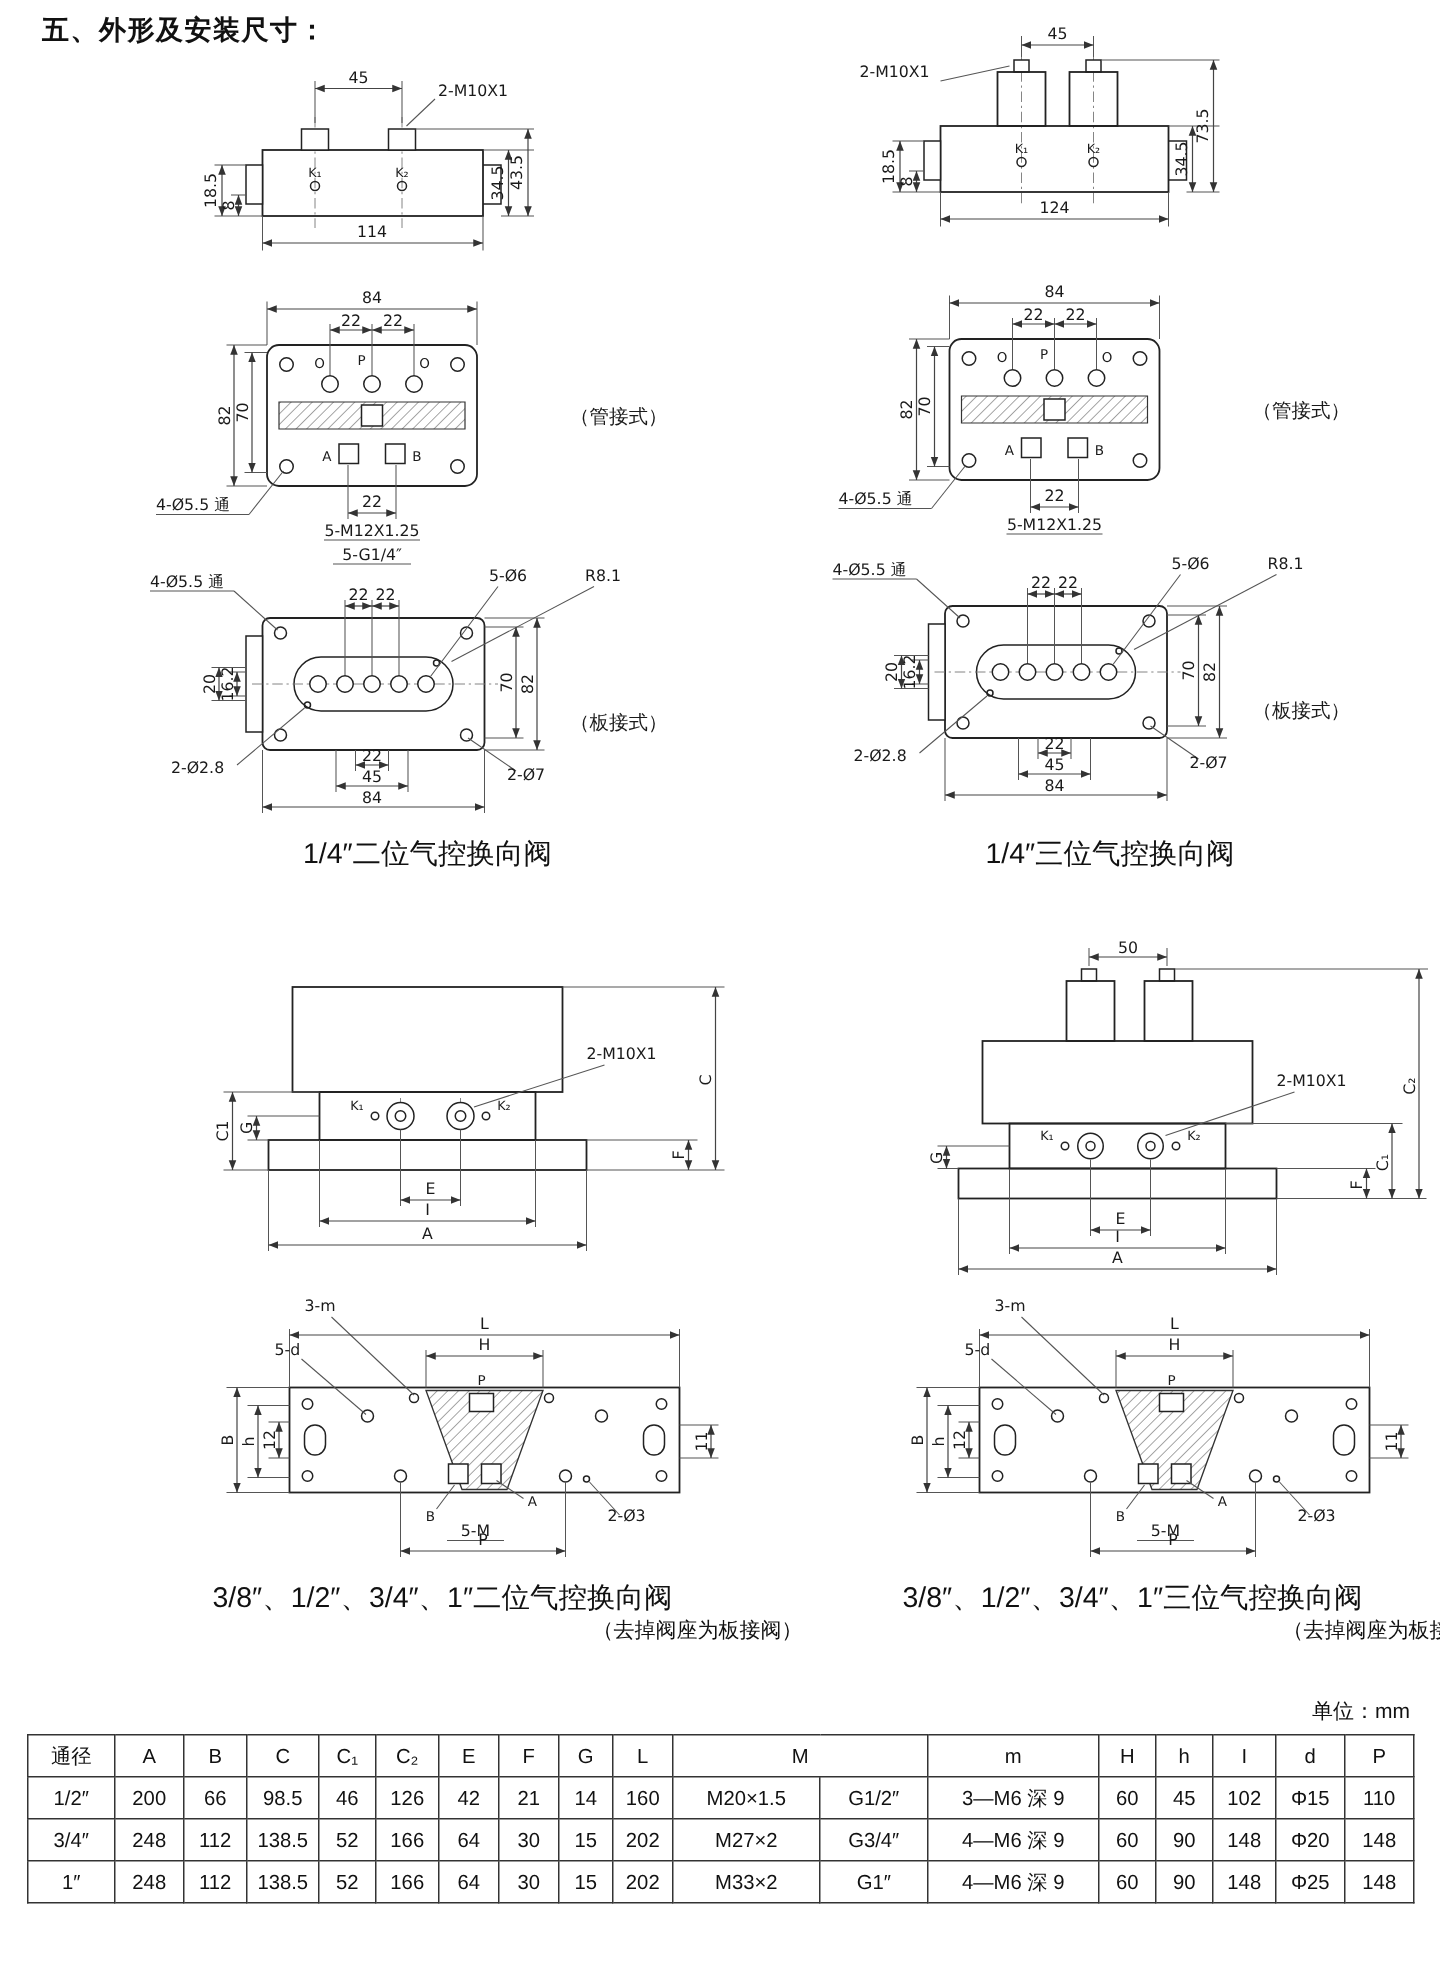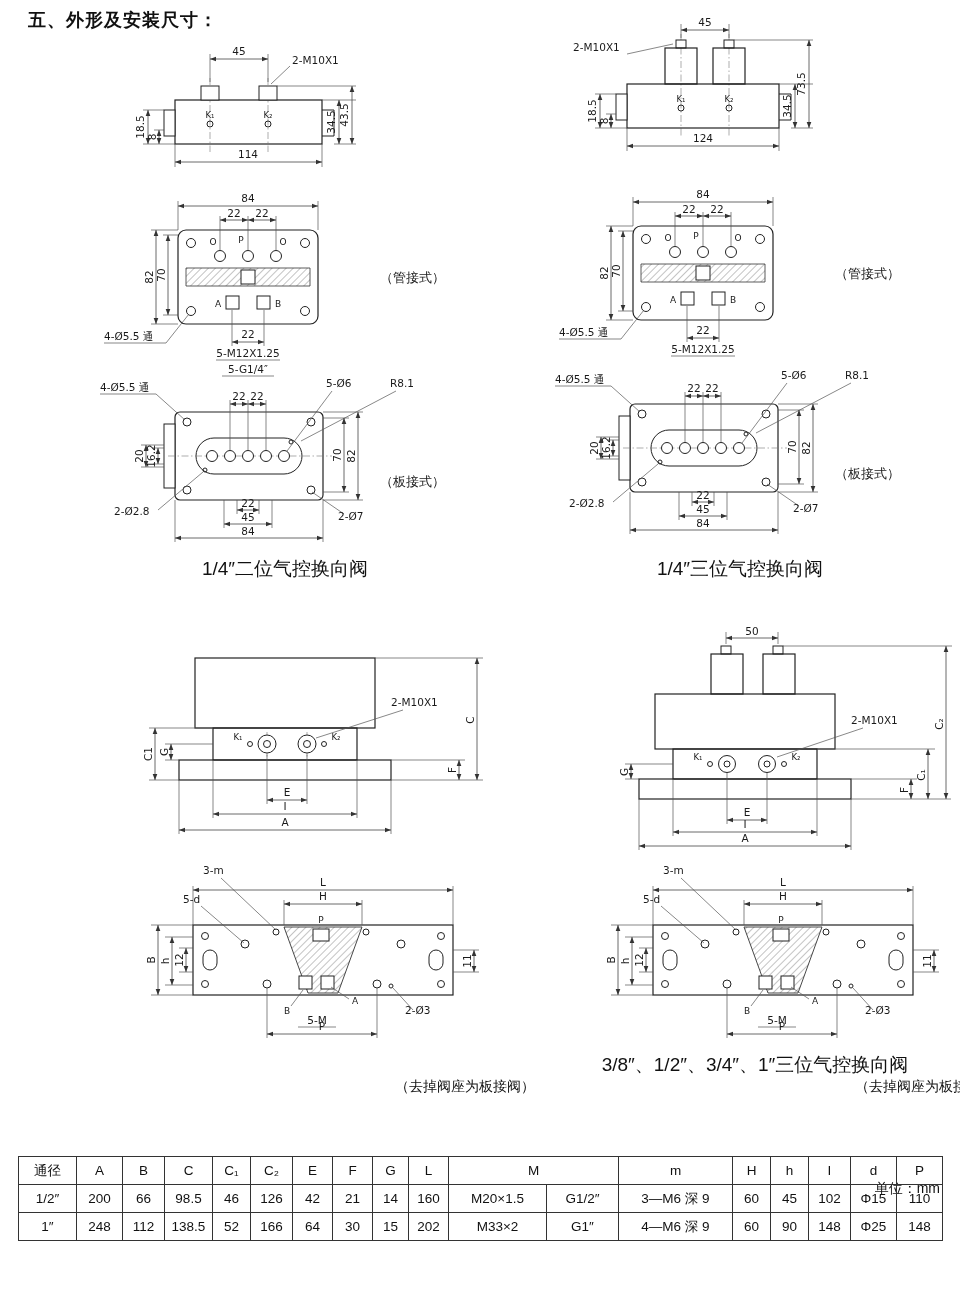--- a/index.html
+++ b/index.html
@@ -610,25 +610,26 @@
 <text class="mid" transform="rotate(-90 114 333)" x="114" y="333">h</text>
 <text class="mid" transform="rotate(-90 128 332)" x="128" y="332">12</text>
 <text class="mid" transform="rotate(-90 416 333)" x="416" y="333">11</text>
 <text class="mid" x="232" y="386" style="font-size:9px">B</text>
 <text class="mid" x="300" y="376" style="font-size:9px">A</text>
 <text class="mid" x="262" y="396">5-M</text>
 <text class="mid" x="267" y="402">P</text>
 <text x="350" y="386">2-Ø3</text>
 </svg>
 
+<div class="abs cap" style="left:55px;top:1052px;width:480px">3/8″、1/2″、3/4″、1″二位气控换向阀</div>
 <div class="abs cap2" style="left:55px;top:1078px;width:480px">（去掉阀座为板接阀）</div>
 <div class="abs cap" style="left:515px;top:1052px;width:480px">3/8″、1/2″、3/4″、1″三位气控换向阀</div>
 <div class="abs cap2" style="left:515px;top:1078px;width:480px">（去掉阀座为板接阀）</div>
 
-<div class="abs unit" style="left:760px;top:1180px;width:180px">单位：mm</div>
+<div class="abs unit" style="left:760px;top:1132px;width:180px">单位：mm</div>
 
 <table class="dims">
 <colgroup>
 <col style="width:58px">
         <col style="width:46px">
         <col style="width:42px">
         <col style="width:48px">
         <col style="width:38px">
         <col style="width:42px">
         <col style="width:40px">
@@ -680,20 +681,40 @@
           <td>M20×1.5</td>
           <td>G1/2″</td>
           <td>3—M6 深 9</td>
           <td>60</td>
           <td>45</td>
           <td>102</td>
           <td>Φ15</td>
           <td>110</td>
 </tr>
 <tr>
+<td>3/4″</td>
+          <td>248</td>
+          <td>112</td>
+          <td>138.5</td>
+          <td>52</td>
+          <td>166</td>
+          <td>64</td>
+          <td>30</td>
+          <td>15</td>
+          <td>202</td>
+          <td>M27×2</td>
+          <td>G3/4″</td>
+          <td>4—M6 深 9</td>
+          <td>60</td>
+          <td>90</td>
+          <td>148</td>
+          <td>Φ20</td>
+          <td>148</td>
+</tr>
+<tr>
 <td>1″</td>
           <td>248</td>
           <td>112</td>
           <td>138.5</td>
           <td>52</td>
           <td>166</td>
           <td>64</td>
           <td>30</td>
           <td>15</td>
           <td>202</td>

